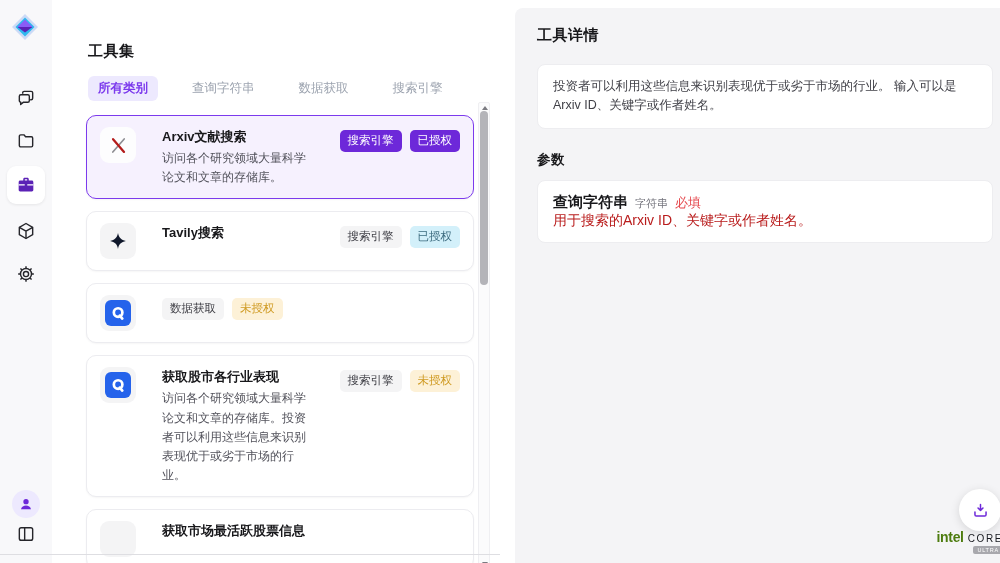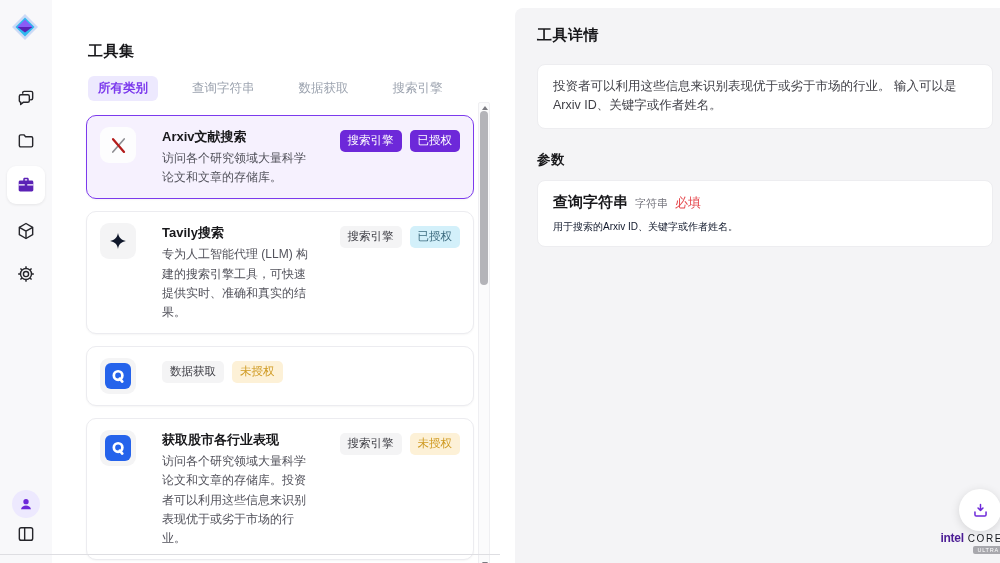--- a/index.html
+++ b/index.html
@@ -62,28 +62,28 @@
   .detail h2 { font-size:15px; font-weight:700; letter-spacing:.5px; }
   .detail h3 { font-size:13.5px; font-weight:700; letter-spacing:.5px; }
   .d-sec-intro { margin-top:19px; }
   .d-card { background:#ffffff; border-radius:8px; border:1px solid #ededf0; margin-top:11px; padding:12px 15px; }
   .d-intro-text { font-size:12.5px; color:#3f3f46; line-height:1.55; }
   .d-sec-params { margin-top:22px; }
   .param-head { display:flex; align-items:baseline; gap:7px; }
   .param-name { font-size:15px; font-weight:700; }
   .param-type { font-size:11px; color:#71717a; }
   .param-req { font-size:13px; color:#e5484d; }
-  .param-desc { font-size:10px; color:#0f172a; margin-top:8px; }
+  .param-desc { font-size:14px; color:#b91c1c; }
 
   .fab { position:absolute; right:14px; bottom:32px; width:42px; height:42px; border-radius:50%;
     background:#ffffff; box-shadow:0 2px 10px rgba(0,0,0,.13); display:flex; align-items:center;
     justify-content:center; cursor:pointer; }
   .intel { position:absolute; right:12px; bottom:9px; display:flex; flex-direction:column; align-items:flex-end; }
   .intel-row { display:flex; align-items:baseline; gap:4px; }
-  .intel-word { font-size:12px; font-weight:700; color:#4c1d95; letter-spacing:-.3px; }
+  .intel-word { font-size:14px; font-weight:700; color:#4d7c0f; letter-spacing:-.3px; }
   .intel-core { font-size:10px; font-weight:400; color:#17191e; letter-spacing:1.6px; }
   .intel-badge { margin-top:1px; background:#a8a8ad; color:#fff; font-size:5.5px; letter-spacing:.8px;
     padding:1px 4px; border-radius:2px; }
 
   .bottom-edge { position:absolute; left:0; top:554px; width:500px; height:1px; background:#dedee2; z-index:4; }
 </style>
 </head>
 <body>
 
 <aside class="rail">
@@ -174,21 +174,20 @@
   </div>
 
   <div class="tool-card">
     <div class="tool-icon">
           <svg viewBox="0 0 24 24" width="20" height="20">
             <path d="M12 2.5C12.9 8 15.9 11 21.5 12 15.9 13 12.9 16 12 21.5 11.1 16 8.1 13 2.5 12 8.1 11 11.1 8 12 2.5Z" fill="#10182b"></path>
           </svg>
         </div>
     <div class="tool-text">
       <div class="tool-title">Tavily搜索</div>
-      <div class="tool-desc">专为人工智能代理 (LLM) 构建的搜索引擎工具，可快速提供实时、准确和真实的结果。</div>
     </div>
     <div class="tool-badges">
       <span class="badge cat-neutral">搜索引擎</span>
       <span class="badge st-info">已授权</span>
     </div>
   </div>
 
   <div class="tool-card">
     <div class="tool-icon">
           <div class="qbox">

